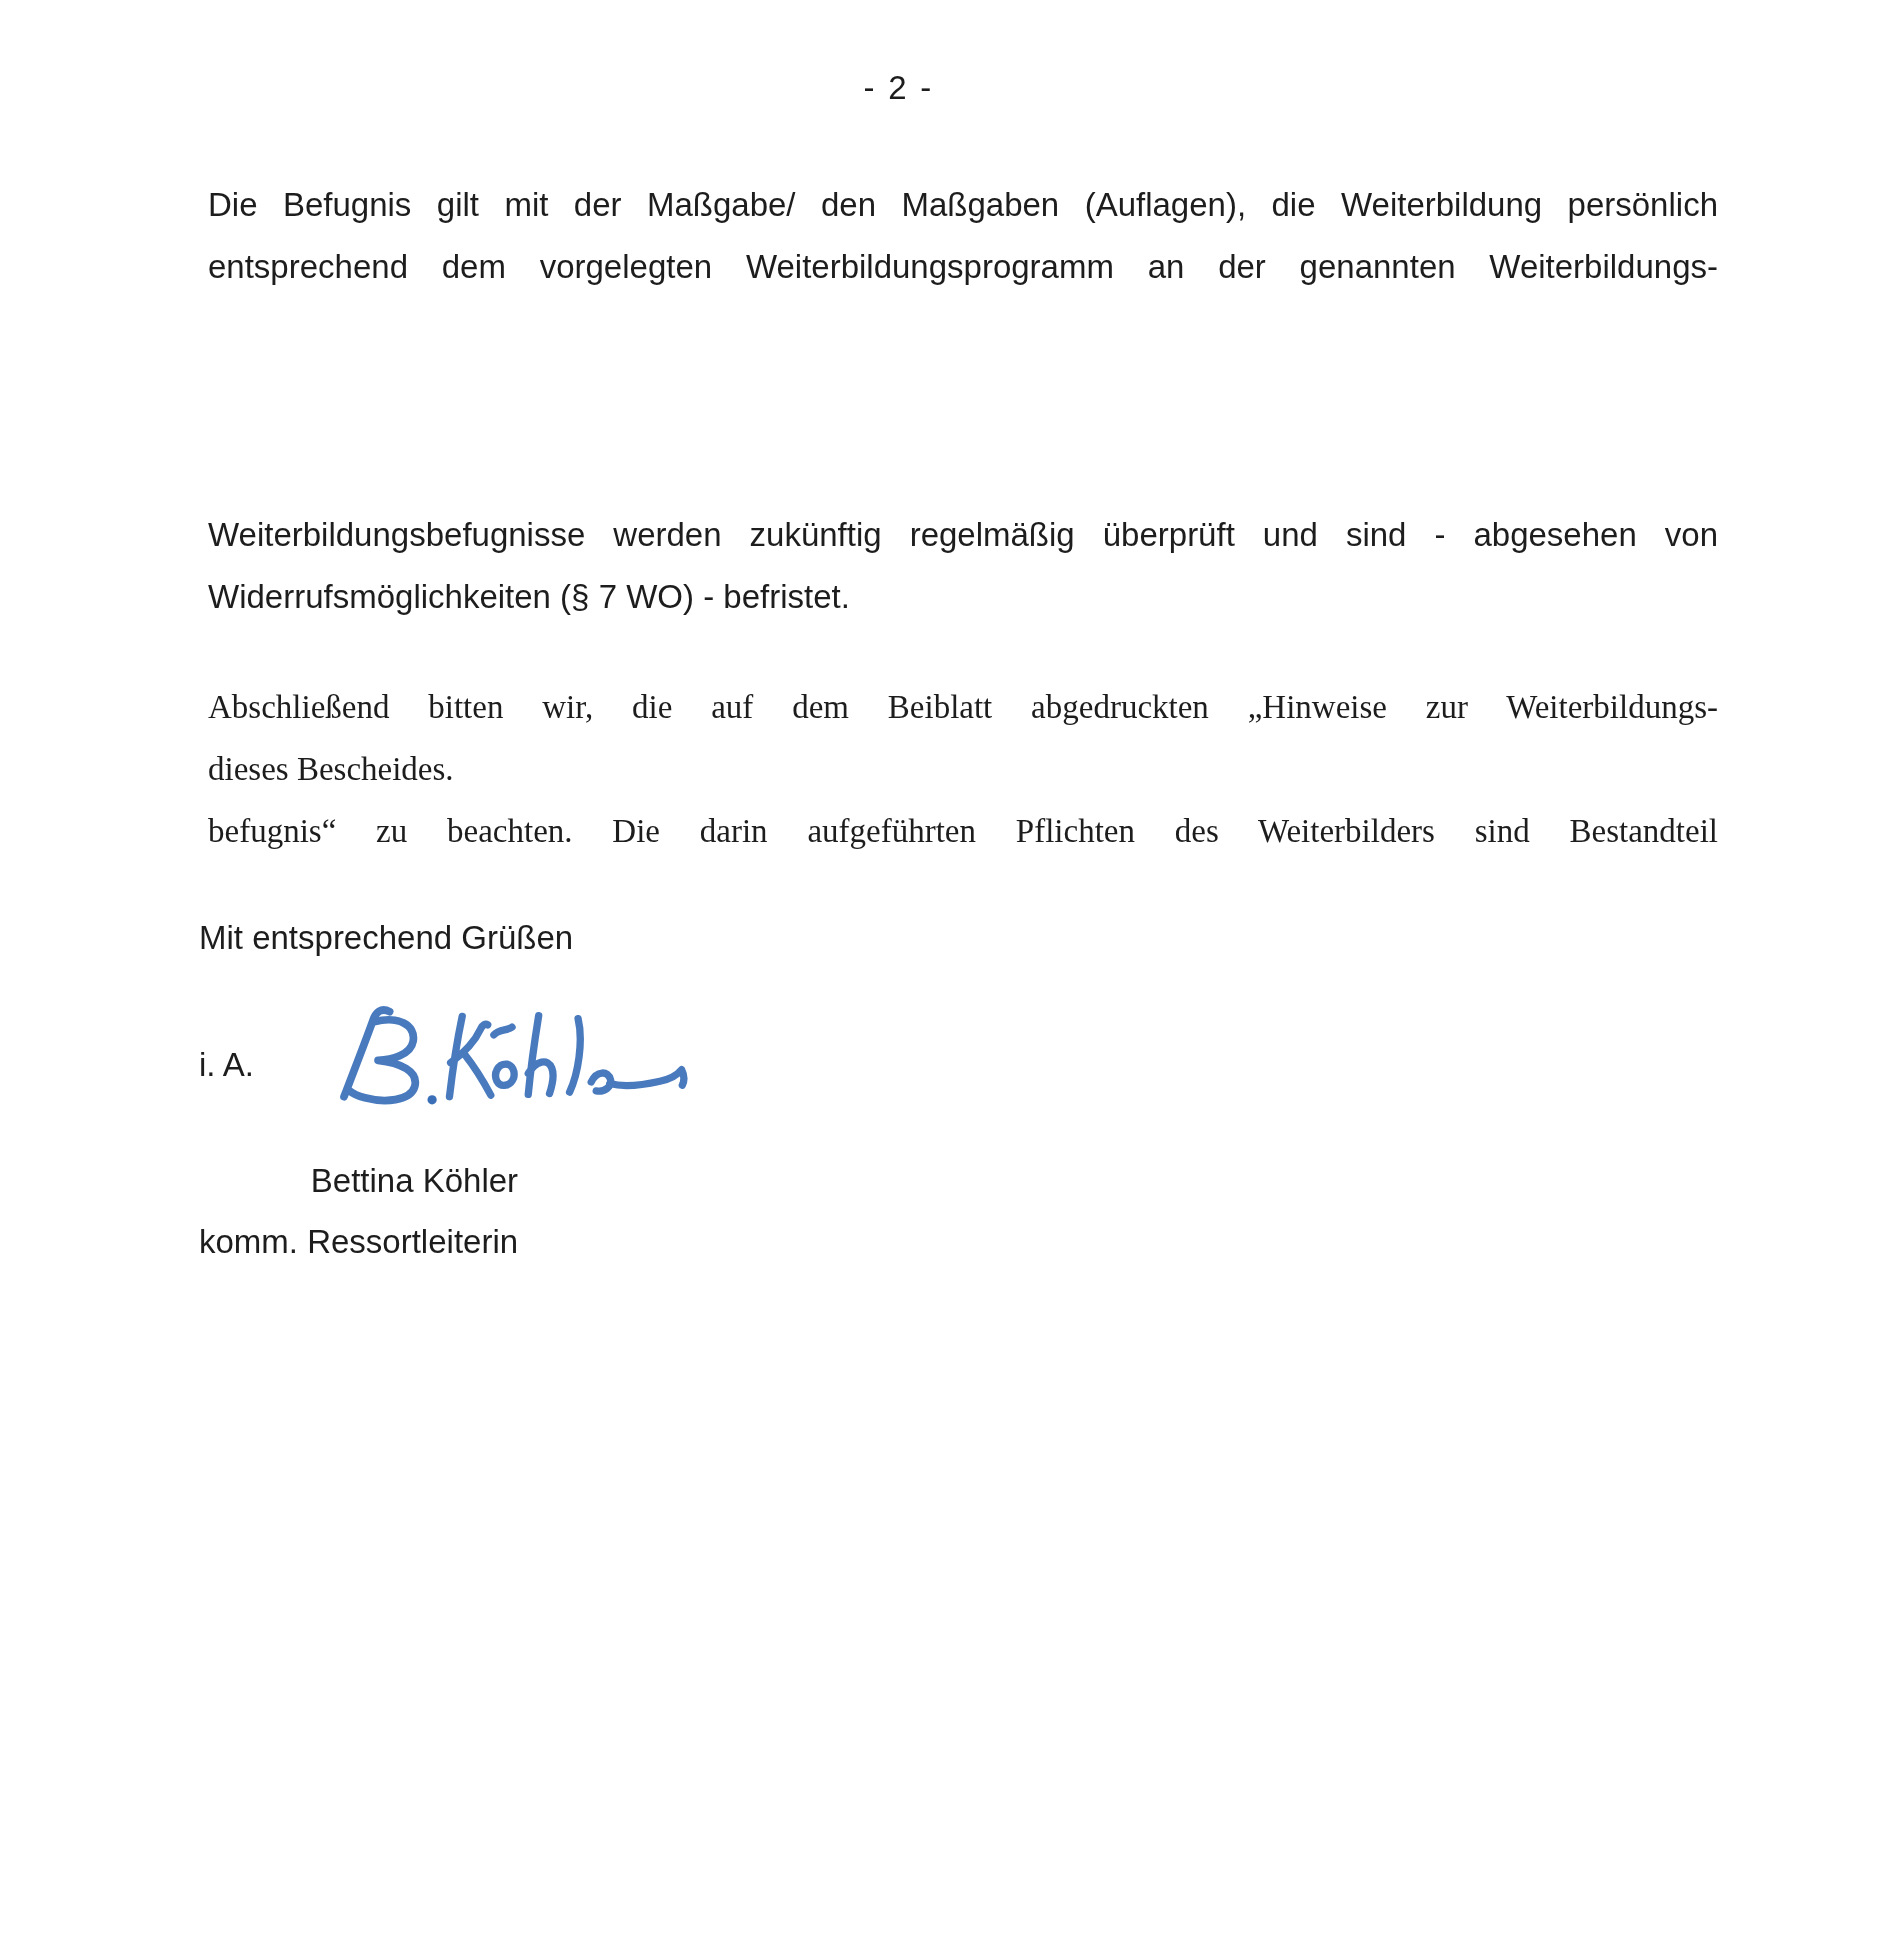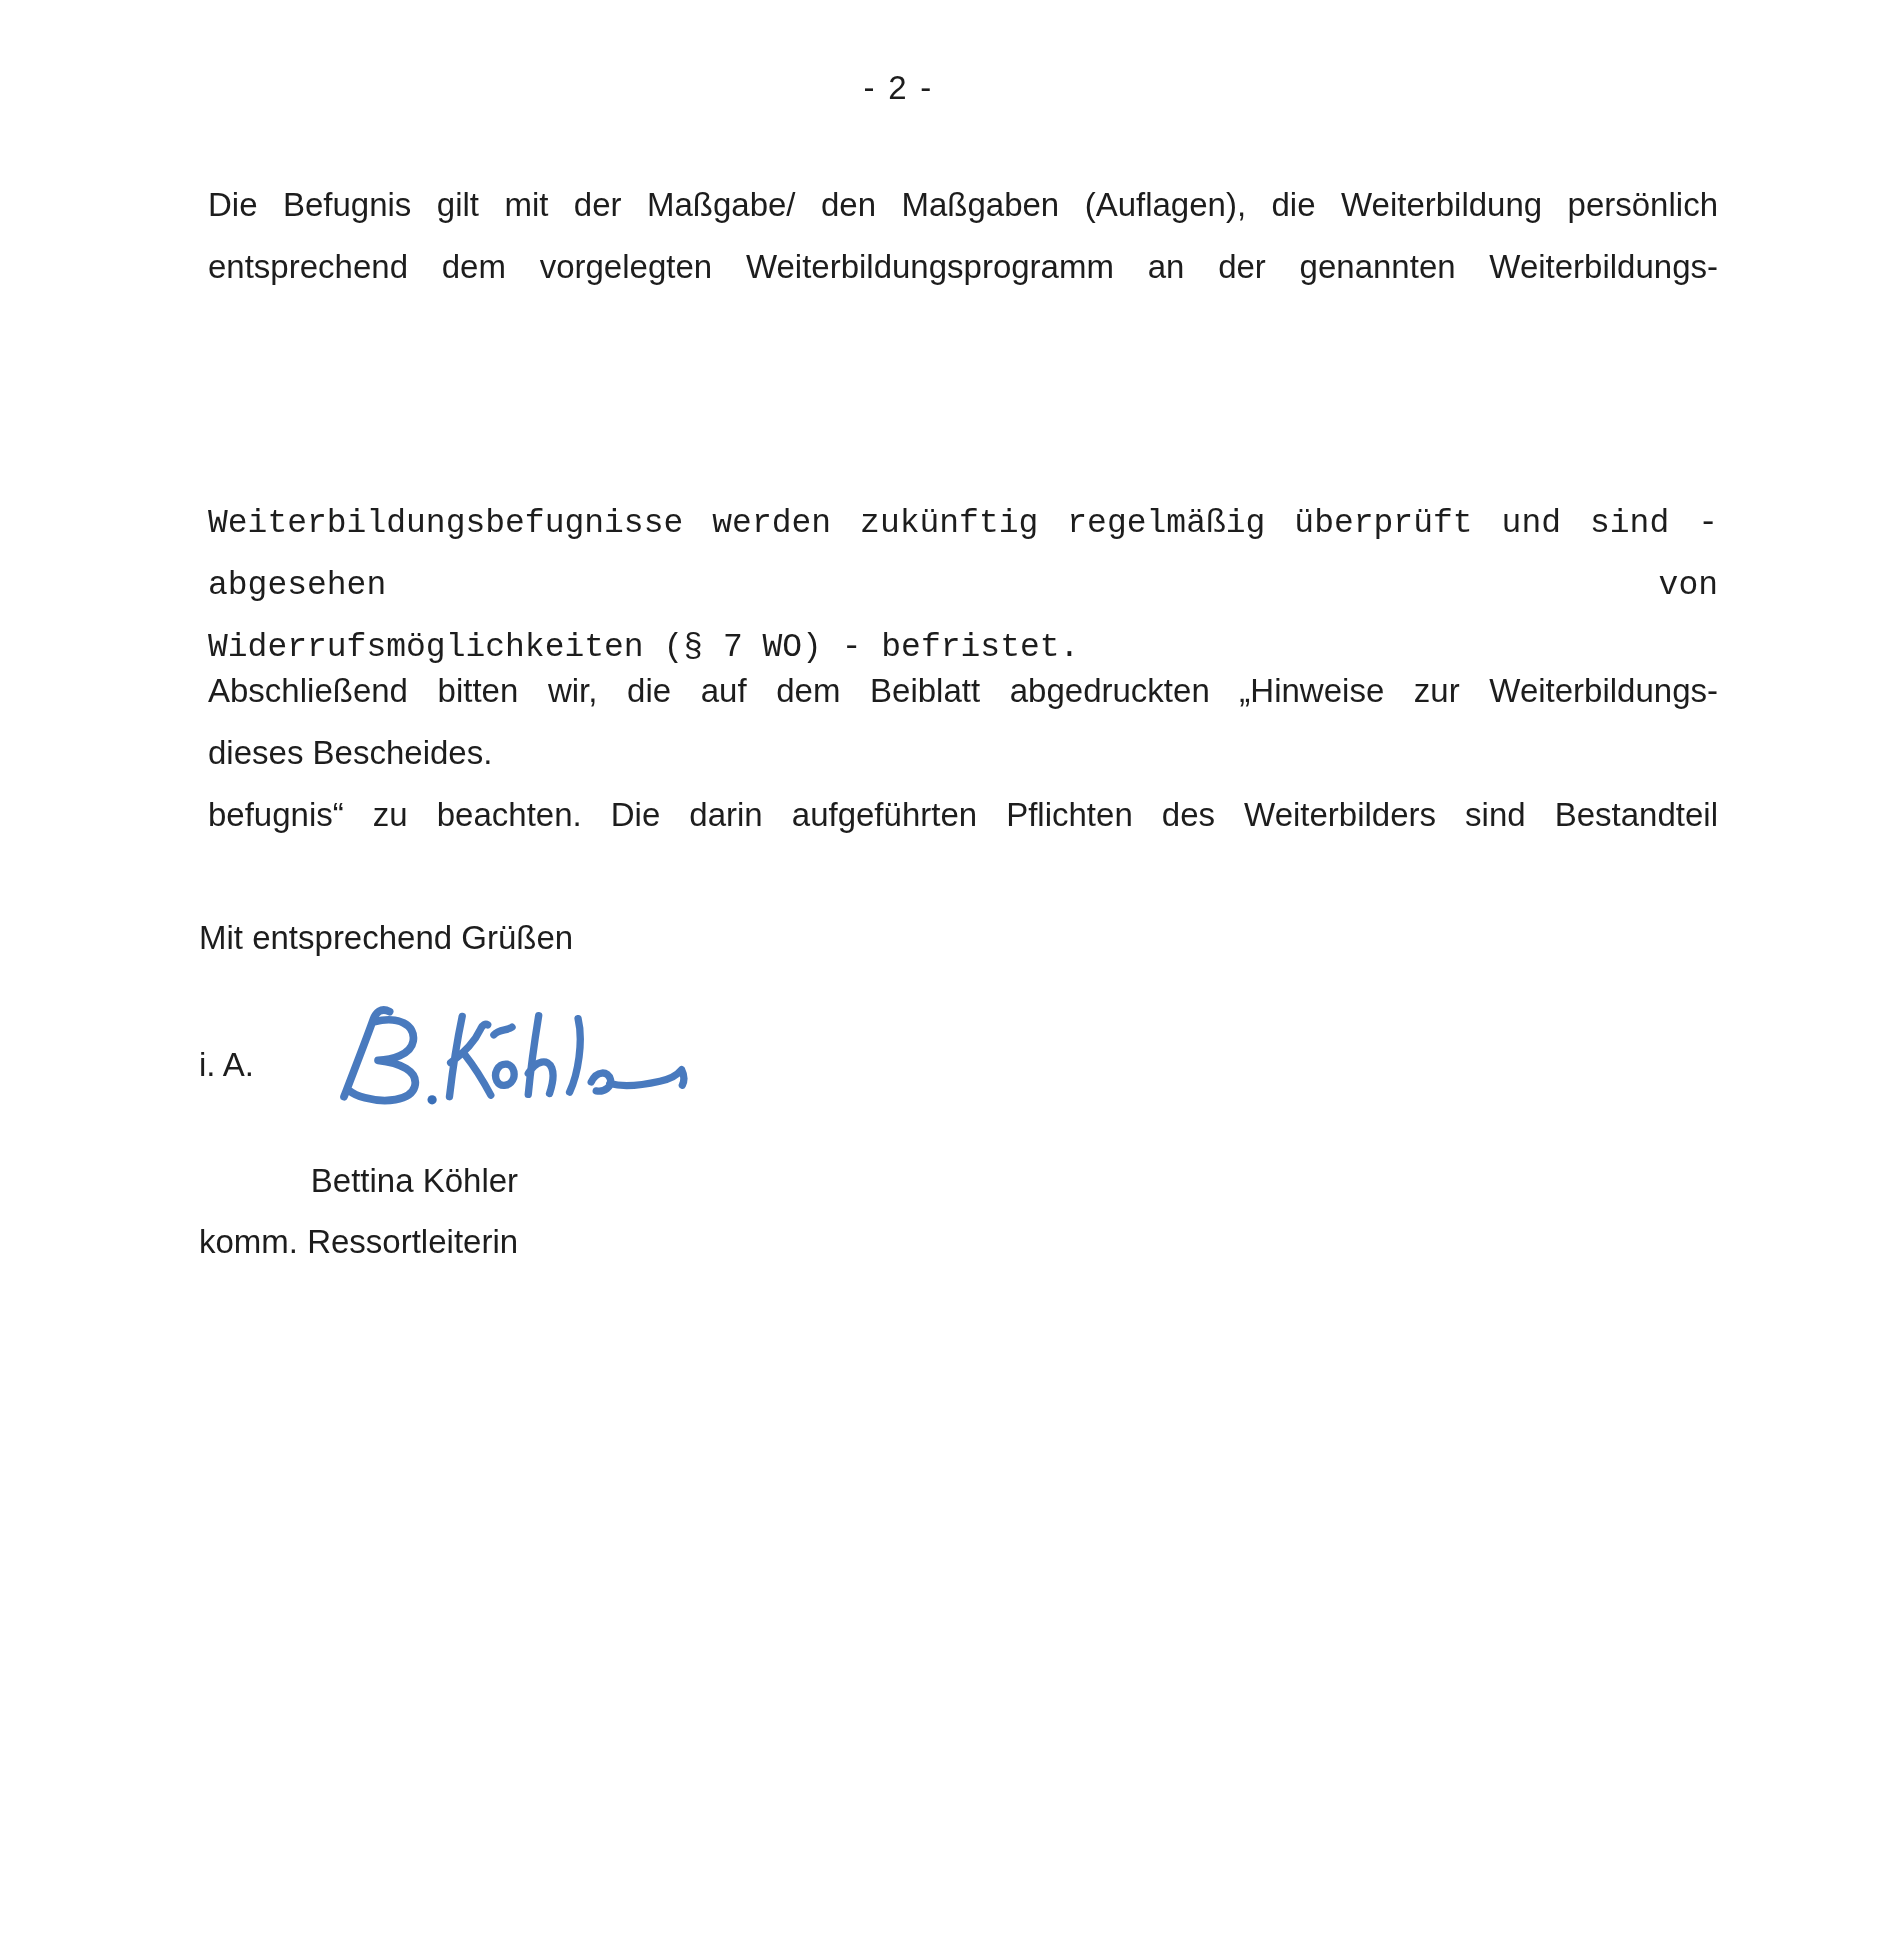--- a/index.html
+++ b/index.html
@@ -21,22 +21,22 @@
     width: 147px;
     text-align: center;
     letter-spacing: 2.3px;
   }
   .para {
     position: absolute;
     left: 199px;
     width: 1510px;
   }
   .p1 { top: 174px; }
-  .p2 { top: 493px; font-family: Liberation Mono, monospace; }
-  .p3 { top: 660px; }
+  .p2 { top: 504px; }
+  .p3 { top: 676px; font-family: Liberation Serif, serif; }
   .ln { width: 100%; margin-left: 9px; }
   .ln.j { text-align: justify; text-align-last: justify; }
   .closing { position: absolute; left: 199px; top: 907px; }
   .sig-prefix { position: absolute; left: 199px; top: 1034px; }
   .signature { position: absolute; left: 298px; top: 1004px; width: 391px; height: 112px; }
   .signer { position: absolute; left: 199px; top: 1150px; line-height: 61px; text-align: right; }
   svg path { fill: none; stroke-linecap: round; stroke-linejoin: round; }
 </style>
 </head>
 <body>

